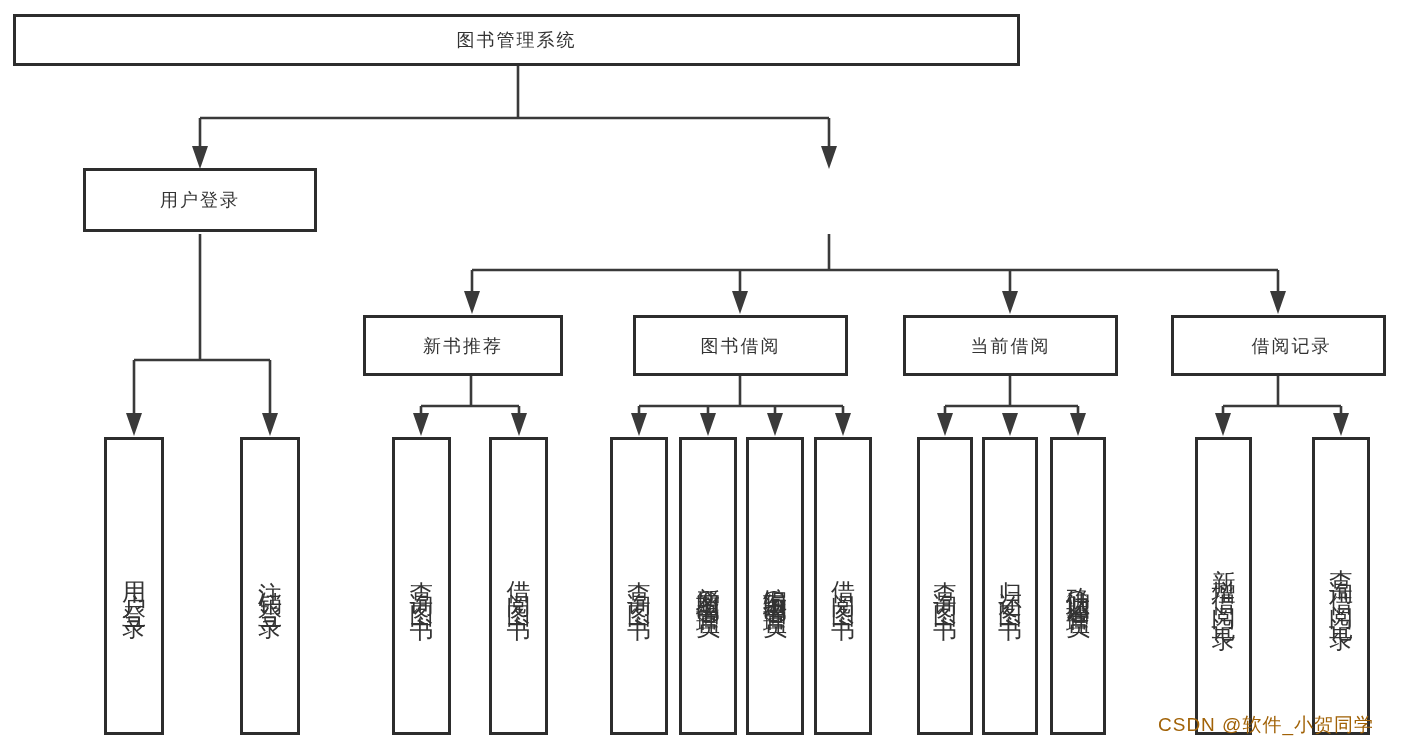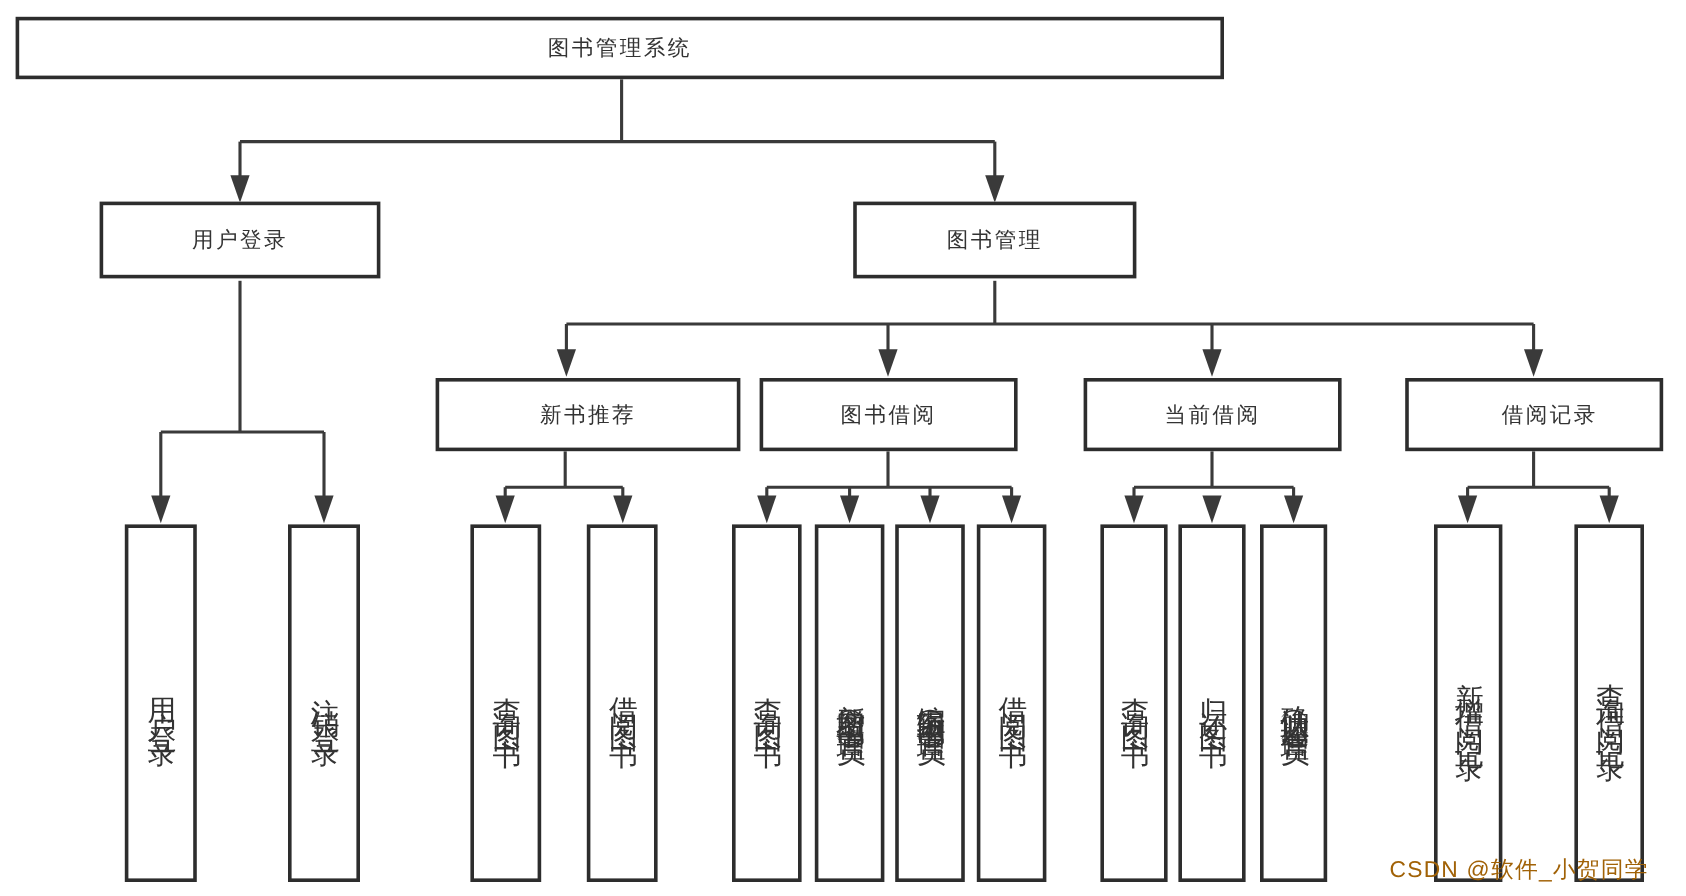--- a/index.html
+++ b/index.html
@@ -131,25 +131,22 @@
     </g>
   </svg>
 
   <div class="node hnode" style="left:13px; top:14px; width:1007px; height:52px;">
     <span>图书管理系统</span>
   </div>
 
   <div class="node hnode" style="left:83px; top:168px; width:234px; height:64px;">
     <span>用户登录</span>
   </div>
-  <div class="node hnode" style="left:711px; top:168px; width:236px; height:64px;">
-    <span>图书管理</span>
-  </div>
-
-  <div class="node hnode" style="left:363px; top:315px; width:254px; height:61px;">
+
+  <div class="node hnode" style="left:363px; top:315px; width:200px; height:61px;">
     <span>新书推荐</span>
   </div>
   <div class="node hnode" style="left:633px; top:315px; width:215px; height:61px;">
     <span>图书借阅</span>
   </div>
   <div class="node hnode" style="left:903px; top:315px; width:215px; height:61px;">
     <span>当前借阅</span>
   </div>
   <div class="node hnode" style="left:1171px; top:315px; width:215px; height:61px;padding-left:26px;">
     <span>借阅记录</span>

